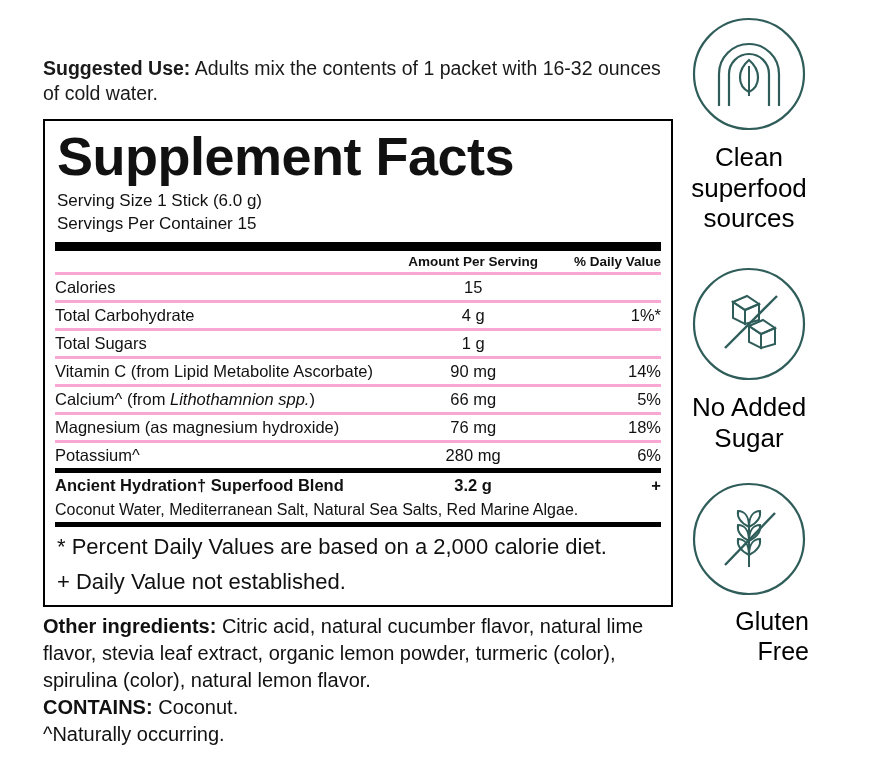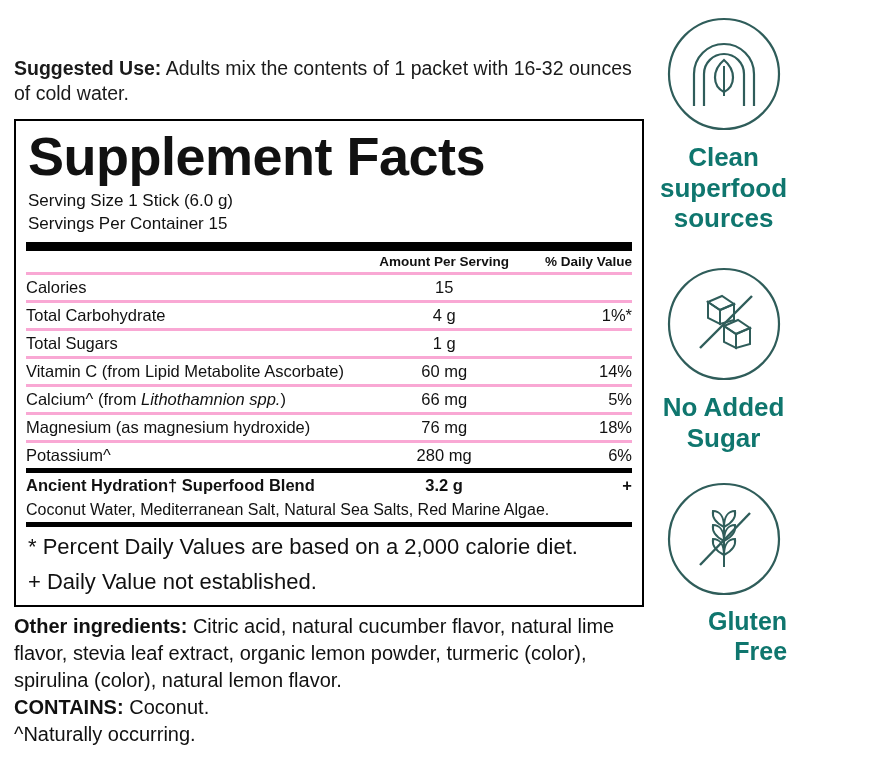--- a/index.html
+++ b/index.html
@@ -14,20 +14,21 @@
     font-family: "Liberation Sans", sans-serif;
     color: #111111;
     position: relative;
     overflow: hidden;
   }
 
   .page {
     display: flex;
     width: 733px;
     height: 777px;
+    margin-left: 29px;
   }
 
   .left-col {
     width: 660px;
     padding: 36px 18px 0 14px;
     position: relative;
   }
 
   .right-col {
     width: 215px;
@@ -134,24 +135,24 @@
     text-align: center;
   }
   .badge-1 { margin-top: 6px; }
   .badge-2 { margin-top: 30px; text-align: center; }
   .badge-3 { margin-top: 26px; text-align: right; }
 
   .badge-icon { width: 120px; height: 120px; }
   .badge-label {
     font-size: 26px;
     line-height: 1.18;
-    color: #0f766e;
+    color: #000000;
     margin-top: 8px;
     font-family: "Liberation Sans", sans-serif;
-    font-weight: 700;
+    font-weight: 400;
   }
   .badge-label-small { font-size: 25px; }
 </style>
 </head>
 <body>
 
 <div class="page">
 
   <div class="left-col">
 
@@ -189,21 +190,21 @@
           </tr>
 
           <tr class="bordered">
             <td class="col-name indent">Total Sugars</td>
             <td class="col-amt">1 g</td>
             <td class="col-dv"></td>
           </tr>
 
           <tr class="bordered">
             <td class="col-name">Vitamin C (from Lipid Metabolite Ascorbate)</td>
-            <td class="col-amt">60 mg</td>
+            <td class="col-amt">90 mg</td>
             <td class="col-dv">14%</td>
           </tr>
 
           <tr class="bordered">
             <td class="col-name"><span>Calcium^ (from <span class="italic">Lithothamnion spp.</span>)</span></td>
             <td class="col-amt">66 mg</td>
             <td class="col-dv">5%</td>
           </tr>
 
           <tr class="bordered">

